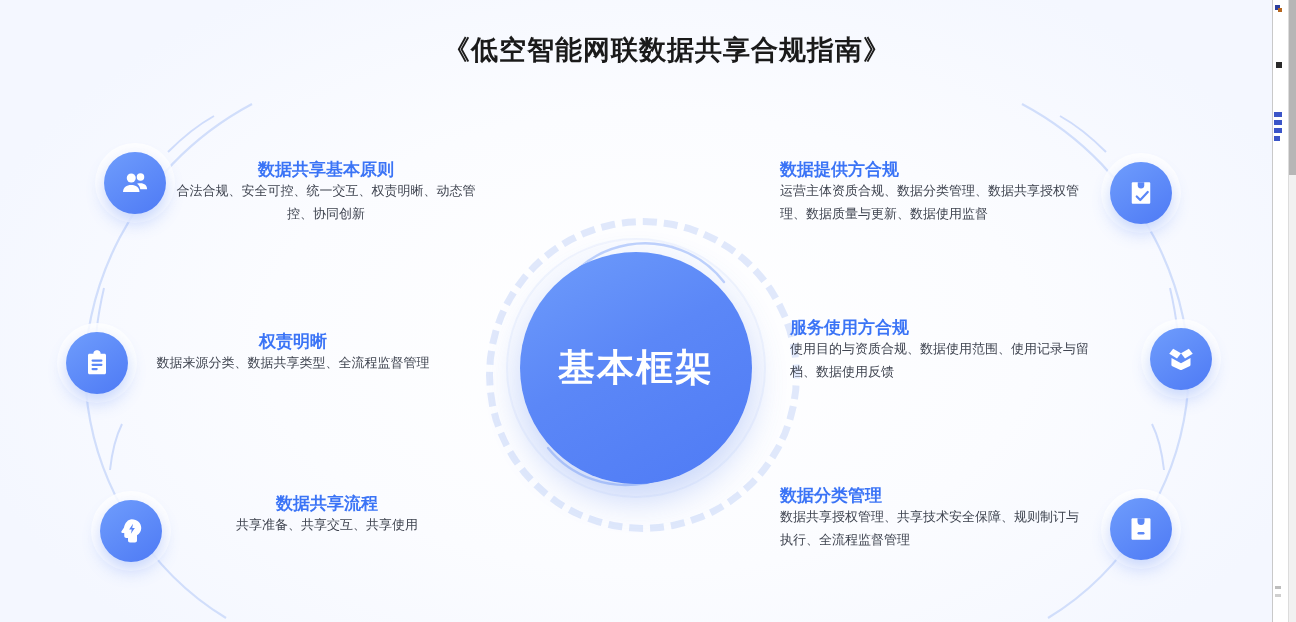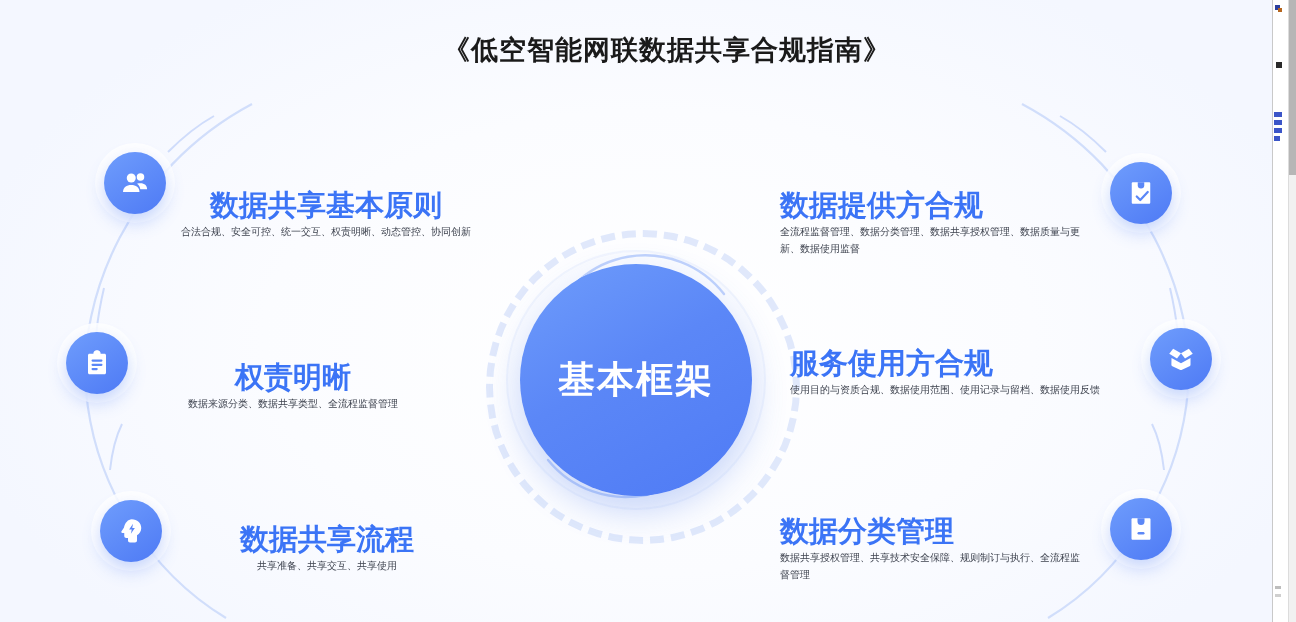--- a/index.html
+++ b/index.html
@@ -41,21 +41,21 @@
     inset: 0;
     width: 1272px;
     height: 622px;
     pointer-events: none;
   }
 
   
   .center-wrap {
     position: absolute;
     left: 520px;
-    top: 264px;
+    top: 252px;
     width: 232px;
     height: 232px;
   }
   .dashed-ring {
     position: absolute;
     left: -34px;
     top: -34px;
     width: 300px;
     height: 300px;
     border-radius: 50%;
@@ -110,29 +110,28 @@
     background: linear-gradient(145deg, #6f9dfc 0%, #4e7af5 100%);
     box-shadow: 0 8px 18px rgba(79,123,245,.32), 0 0 0 9px rgba(255,255,255,.85);
     display: flex;
     align-items: center;
     justify-content: center;
   }
   .icon-badge svg { width: 30px; height: 30px; display: block; }
 
   .txt { position: absolute; }
   .item-title {
-    font-size: 29px;
+    font-size: 17px;
     font-weight: 700;
     color: #3b74f6;
     line-height: 1.2;
     white-space: nowrap;
-    margin-top: 28px;
   }
   .item-desc {
-    font-size: 10px;
+    font-size: 13px;
     color: #3f4450;
     line-height: 1.72;
   }
   .left .item-title, .left .item-desc { text-align: center; }
   .right .item-title, .right .item-desc { }
 
   
   .l1 { left: 104px; top: 152px; }
   .l1 .txt { left: 62px; top: 8px; width: 320px; }
   .l2 { left: 66px; top: 332px; }
@@ -267,21 +266,21 @@
     <div class="icon-badge">
       <svg viewBox="0 0 24 24" fill="#ffffff">
         <path d="M5.6 3.4h12.8c.6 0 1 .4 1 1v15.2c0 .6-.4 1-1 1H5.6c-.6 0-1-.4-1-1V4.4c0-.6.4-1 1-1z"></path>
         <path d="M9.4 3.4h5.2v2.4a2.6 2.6 0 0 1-5.2 0z" fill="#5b87f7"></path>
         <path d="M8.6 14.8l2.8 2.8 6-6.4" fill="none" stroke="#ffffff" stroke-width="3.2" stroke-linecap="round" stroke-linejoin="round"></path>
         <path d="M8.6 14.8l2.8 2.8 6-6.4" fill="none" stroke="#5b87f7" stroke-width="1.8" stroke-linecap="round" stroke-linejoin="round"></path>
       </svg>
     </div>
     <div class="txt">
       <div class="item-title">数据提供方合规</div>
-      <div class="item-desc">全流程监督管理、数据分类管理、数据共享授权管理、数据质量与更新、数据使用监督</div>
+      <div class="item-desc">运营主体资质合规、数据分类管理、数据共享授权管理、数据质量与更新、数据使用监督</div>
     </div>
   </div>
 
   <div class="item right r2">
     <div class="icon-badge">
       <svg viewBox="0 0 24 24" fill="#ffffff">
         <path d="M2.6 7.8l3.1-4 6.3 3.6-3.2 4.1z"></path>
         <path d="M21.4 7.8l-3.1-4L12 7.4l3.2 4.1z"></path>
         <path d="M4.4 11.2l7.6 4.2 7.6-4.2v5.4c0 .5-.3 1-.8 1.2l-6.4 2.9c-.3.1-.6.1-.9 0l-6.4-2.9c-.5-.2-.8-.7-.8-1.2z"></path>
       </svg>

